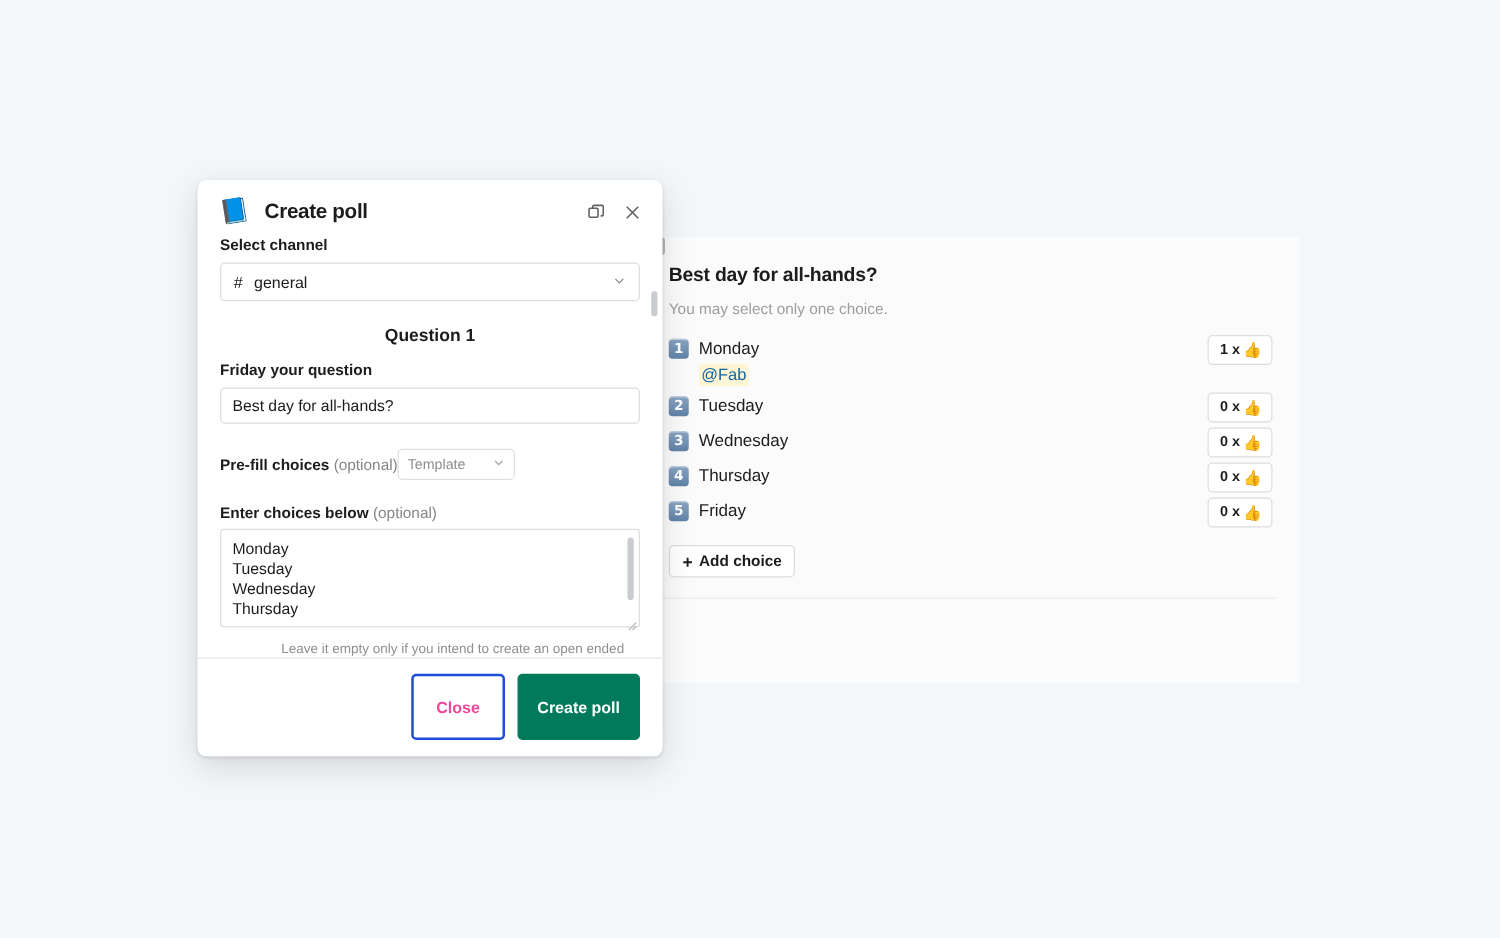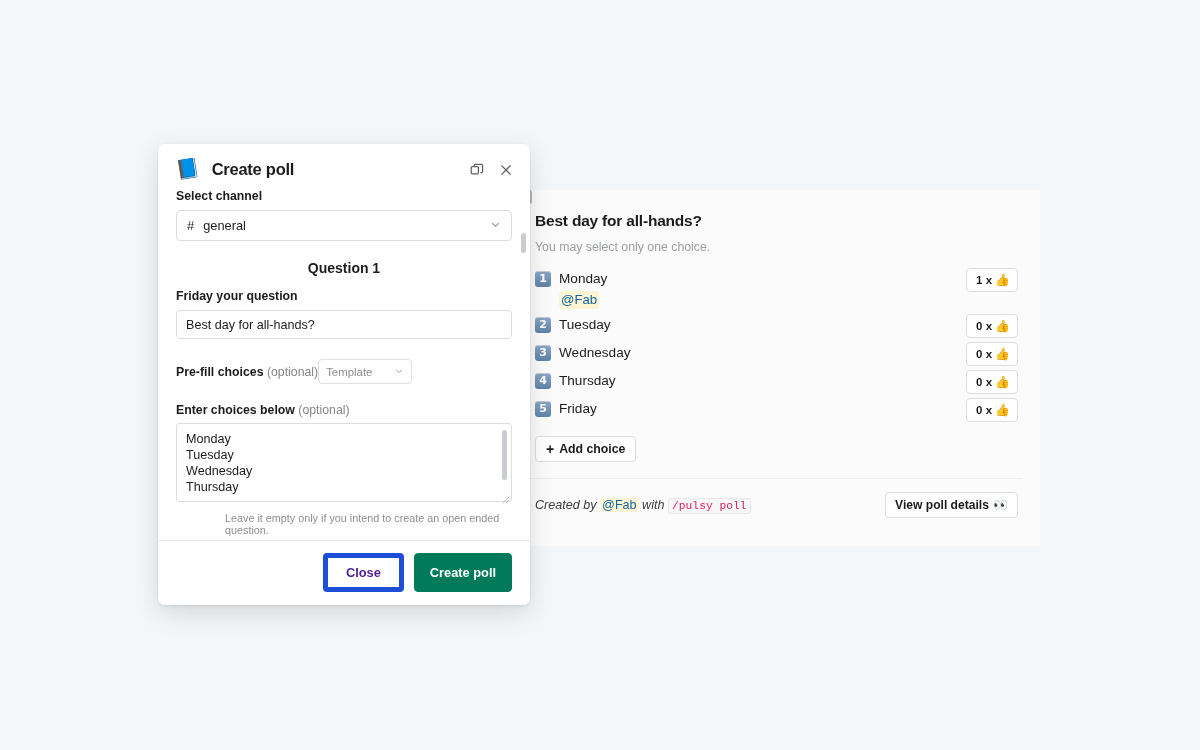--- a/index.html
+++ b/index.html
@@ -361,26 +361,26 @@
     flex: 0 0 auto;
     border-top: 1px solid #e8e8e8;
     padding: 12px 18px 13px 18px;
     display: flex;
     justify-content: flex-end;
     gap: 10px;
     background: #fff;
   }
   .btn-secondary {
     background: #fff;
-    border: 5px solid #1d4ed8;
-    border-radius: 4px;
-    padding: 7px 18px;
+    border: 2px solid #1d4ed8;
+    border-radius: 4px;
+    padding: 17px 18px;
     font-size: 12.8px;
     font-weight: bold;
-    color: #4c1d95;
+    color: #ec4899;
     cursor: pointer;
     font-family: "Liberation Sans", sans-serif;
   }
   .btn-primary {
     background: #007a5a;
     border: 1px solid #007a5a;
     border-radius: 4px;
     padding: 7px 15px;
     font-size: 12.8px;
     font-weight: bold;
@@ -461,32 +461,20 @@
 
     </div>
 
     <button class="add-choice-btn">
       <span class="plus">+</span>
       <span>Add choice</span>
     </button>
 
     <div class="preview-divider"></div>
 
-    <div class="preview-footer">
-      <div class="created-by">
-        <span>Created by</span>
-        <span class="mention">@Fab</span>
-        <span>with</span>
-        <span class="cmd">/pulsy poll</span>
-      </div>
-      <button class="details-btn">
-        <span>View poll details</span>
-        <span>👀</span>
-      </button>
-    </div>
 
   </div>
 
   <div class="modal">
 
     <div class="modal-header">
       <span class="book">📘</span>
       <span class="modal-title">Create poll</span>
       <span class="header-actions">
         <span>

